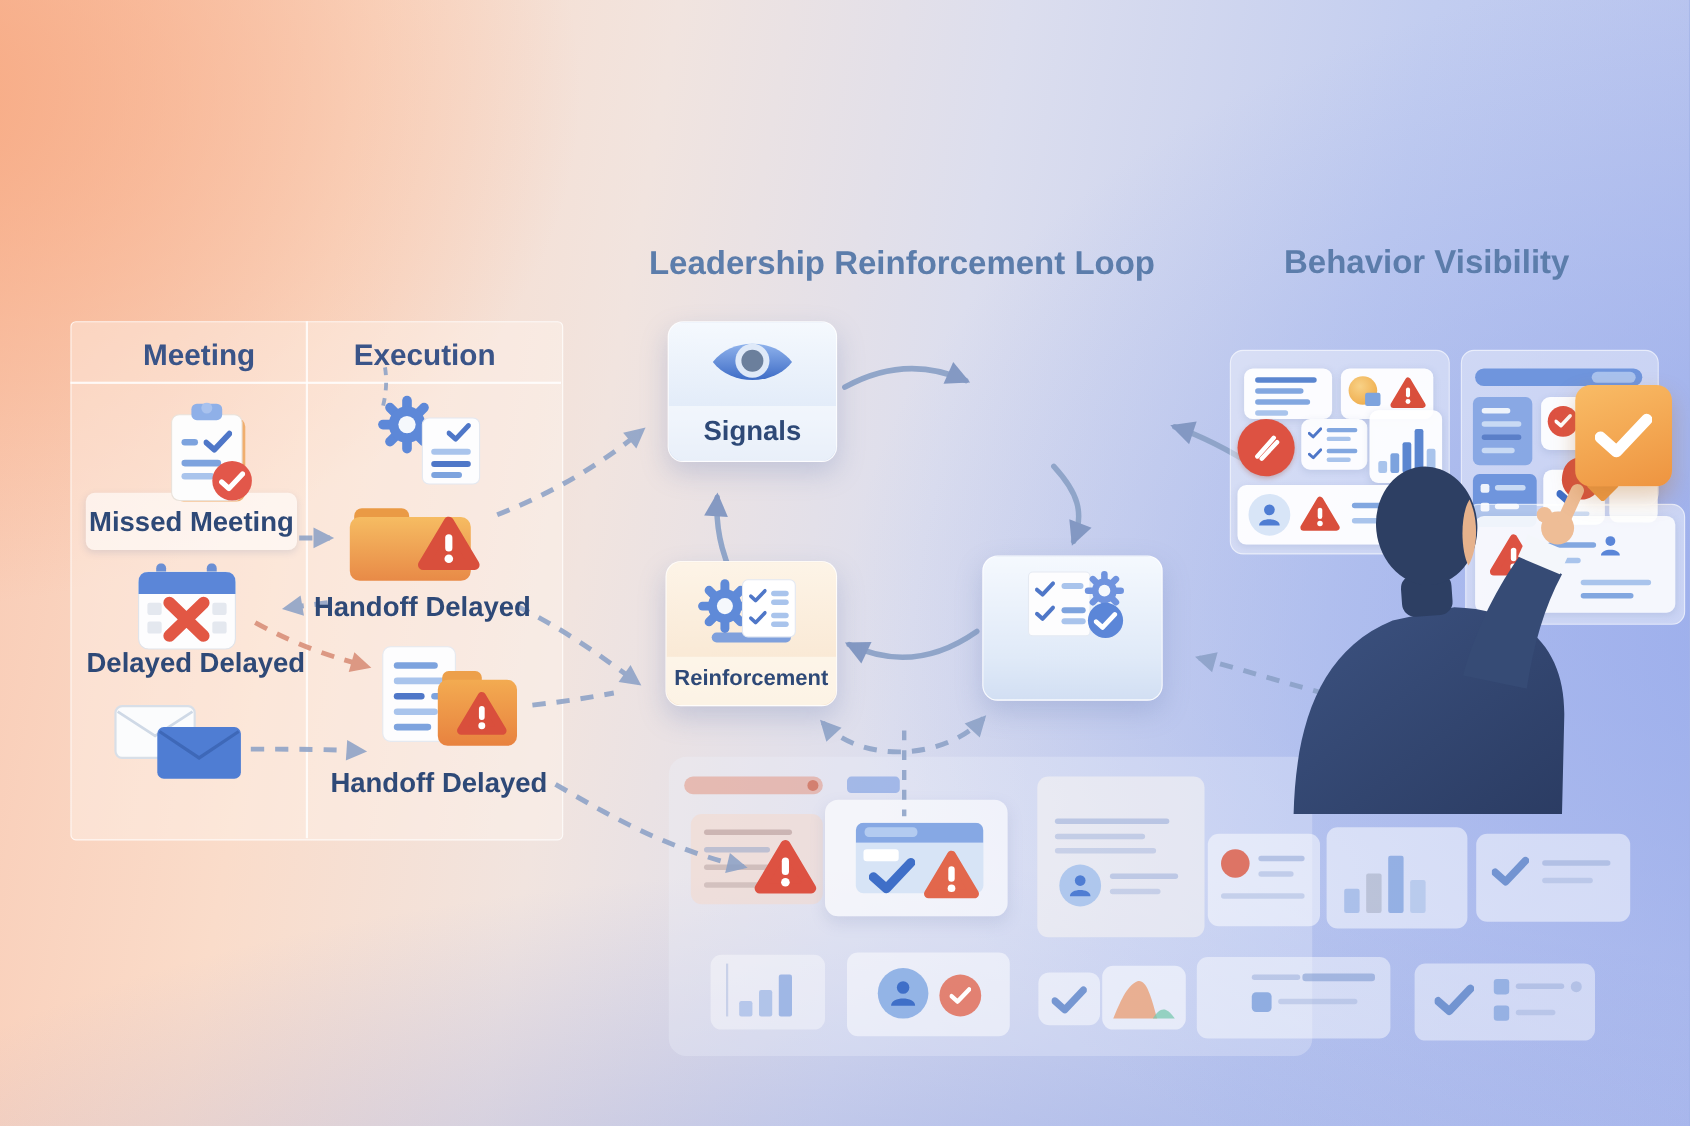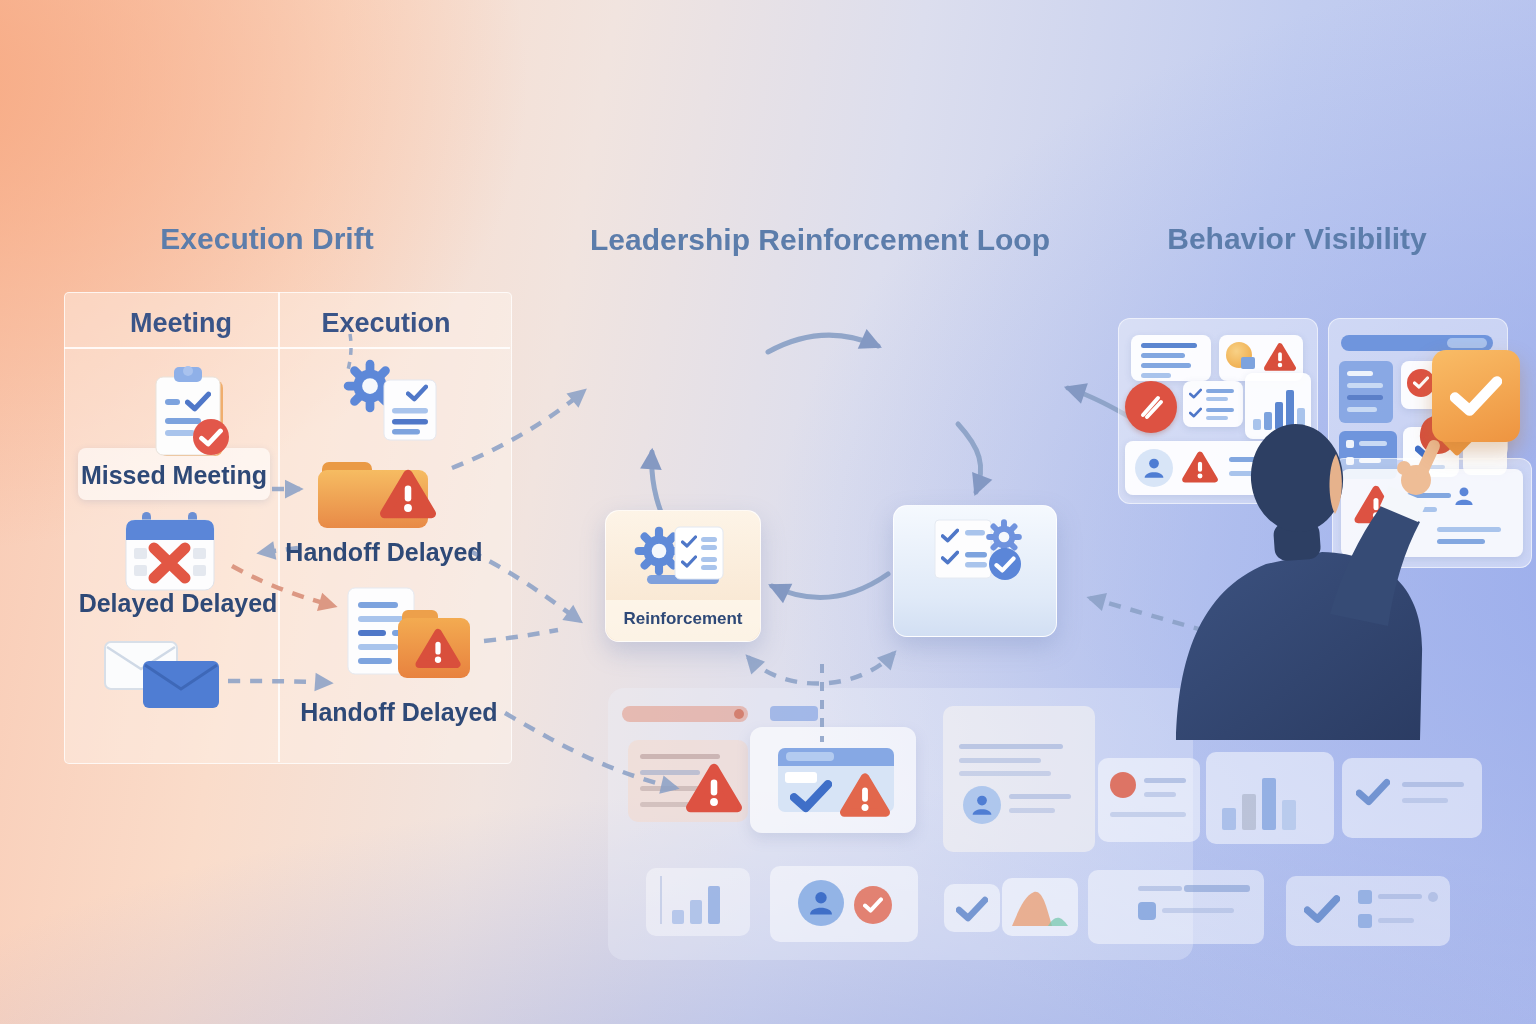--- a/index.html
+++ b/index.html
@@ -60,21 +60,20 @@
           <rect x="27" y="2" width="10" height="60" rx="5" transform="rotate(45 32 32)"></rect>
           <rect x="27" y="2" width="10" height="60" rx="5" transform="rotate(90 32 32)"></rect>
           <rect x="27" y="2" width="10" height="60" rx="5" transform="rotate(135 32 32)"></rect>
           <circle cx="32" cy="32" r="19"></circle>
         </g>
         <circle cx="32" cy="32" r="9" fill="#f5f8fc"></circle>
       </symbol>
     </defs>
   </svg>
 
-  <div class="txt heading" style="left:267px;top:222px">Execution Drift</div>
   <div class="txt heading" style="left:820px;top:223px">Leadership Reinforcement Loop</div>
   <div class="txt heading" style="left:1297px;top:222px">Behavior Visibility</div>
 
   <div class="panelL" style="left:64px;top:292px;width:446px;height:470px"></div>
   <div class="hline" style="left:64px;top:347px;width:446px"></div>
   <div class="vline" style="left:278px;top:292px;height:470px"></div>
   <div class="txt colhead" style="left:181px;top:308px">Meeting</div>
   <div class="txt colhead" style="left:386px;top:308px">Execution</div>
 
   <svg class="abs ic" style="left:147px;top:366px;z-index:4" width="86" height="96" viewBox="0 0 86 96">
@@ -162,41 +161,57 @@
     <rect x="16" y="58" width="40" height="6" rx="3" fill="#a9c4ec"></rect>
     <rect x="16" y="72" width="34" height="6" rx="3" fill="#7da3de"></rect>
     <rect x="60" y="24" width="36" height="18" rx="6" fill="#eda04b"></rect>
     <rect x="56" y="32" width="72" height="60" rx="9" fill="url(#gFold2)"></rect>
     <g color="#d94f3c">
         <use href="#warn" x="72" y="40" width="48" height="45"></use>
       </g>
   </svg>
   <div class="txt itemlabel" style="left:399px;top:698px;z-index:4">Handoff Delayed</div>
 
+  <div class="node node-blue" style="left:607px;top:292px;width:152px;height:126px">
+    <span class="node-icon">
+      <svg class="ic" width="80" height="48" viewBox="0 0 80 48">
+        <defs>
+            <linearGradient id="gEye" x1="0" y1="0" x2="0" y2="1">
+              <stop offset="0" stop-color="#8fb2ec"></stop>
+              <stop offset="1" stop-color="#3e6cc6"></stop>
+            </linearGradient>
+          </defs>
+        <path d="M4 24 C21 2 59 2 76 24 C59 46 21 46 4 24 Z" fill="url(#gEye)"></path>
+        <circle cx="40" cy="23" r="15.5" fill="#dfe9f8"></circle>
+        <circle cx="40" cy="23" r="10" fill="#6b7f9c"></circle>
+      </svg>
+    </span>
+    <div class="node-label" style="font-size:25px">Signals</div>
+  </div>
 
 
   <div class="node node-cream" style="left:605px;top:510px;width:154px;height:130px">
     <span class="node-icon">
       <svg class="ic" width="100" height="64" viewBox="0 0 100 64">
         <rect x="14" y="52" width="72" height="9" rx="4.5" fill="#7fa0dc"></rect>
         <g color="#5f8ad8">
             <use href="#gear" x="0" y="2" width="52" height="52"></use>
           </g>
         <rect x="42" y="4" width="48" height="52" rx="5" fill="#fff" stroke="#e2e8f2"></rect>
         <g color="#4f77c8">
             <use href="#check" x="48" y="12" width="16" height="13"></use>
             <use href="#check" x="48" y="32" width="16" height="13"></use>
           </g>
         <rect x="68" y="14" width="16" height="5" rx="2.5" fill="#a9c4ec"></rect>
         <rect x="68" y="22" width="16" height="5" rx="2.5" fill="#a9c4ec"></rect>
         <rect x="68" y="34" width="16" height="5" rx="2.5" fill="#a9c4ec"></rect>
         <rect x="68" y="42" width="16" height="5" rx="2.5" fill="#a9c4ec"></rect>
       </svg>
     </span>
-    <div class="node-label" style="font-size:17px;background:rgba(255,252,244,.62)">Reinforcement</div>
+    <div class="node-label" style="font-size:20px;background:rgba(255,252,244,.62)">Reinforcement</div>
   </div>
 
   <div class="node node-blue" style="left:893px;top:505px;width:162px;height:130px">
     <span class="node-icon">
       <svg class="ic" width="104" height="66" viewBox="0 0 104 66">
         <rect x="12" y="2" width="56" height="58" rx="4" fill="#fdfdfe" stroke="#e5eaf2"></rect>
         <g color="#4f77c8">
             <use href="#check" x="18" y="10" width="18" height="15"></use>
             <use href="#check" x="18" y="32" width="18" height="15"></use>
           </g>

